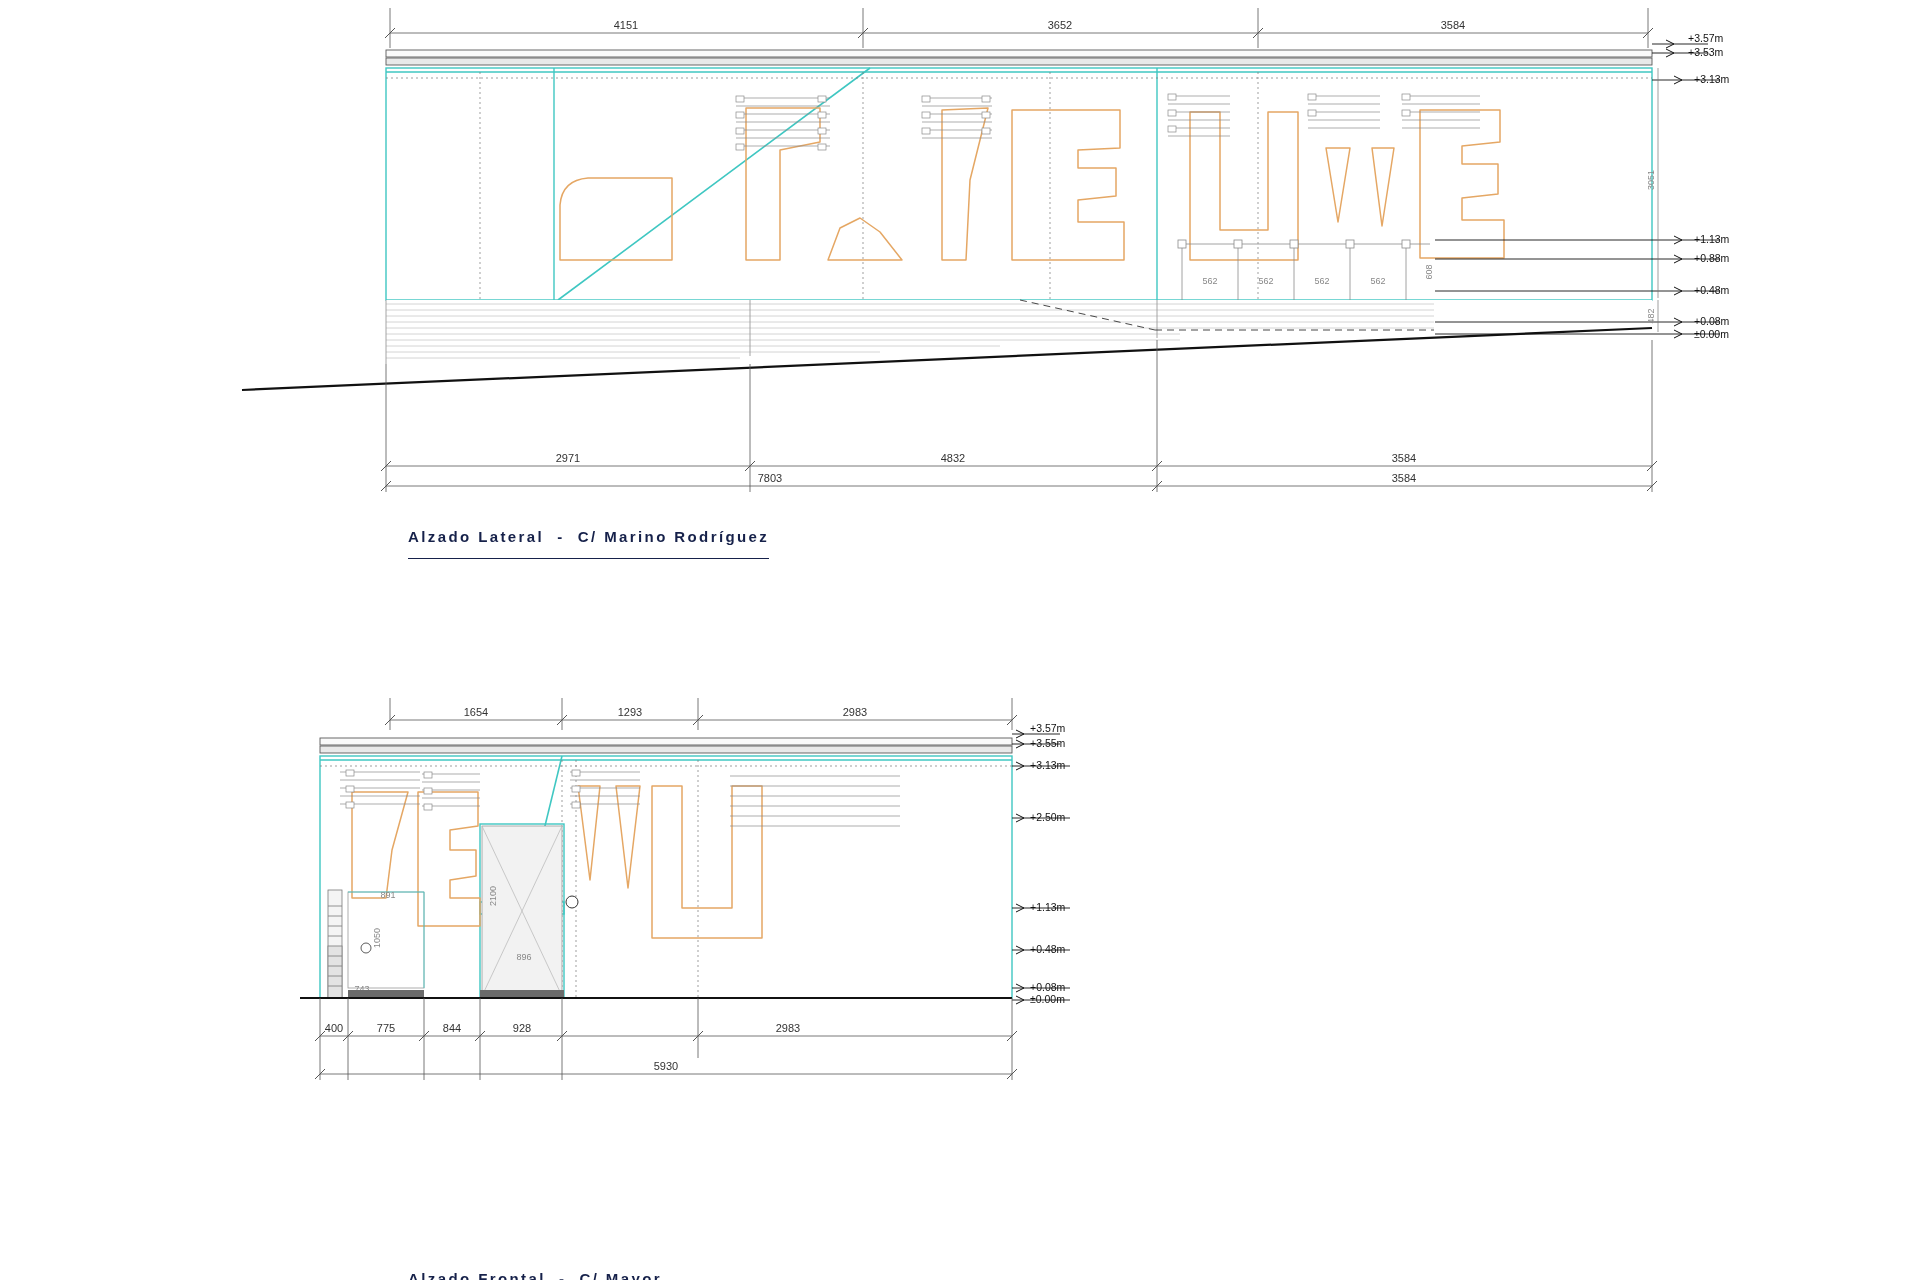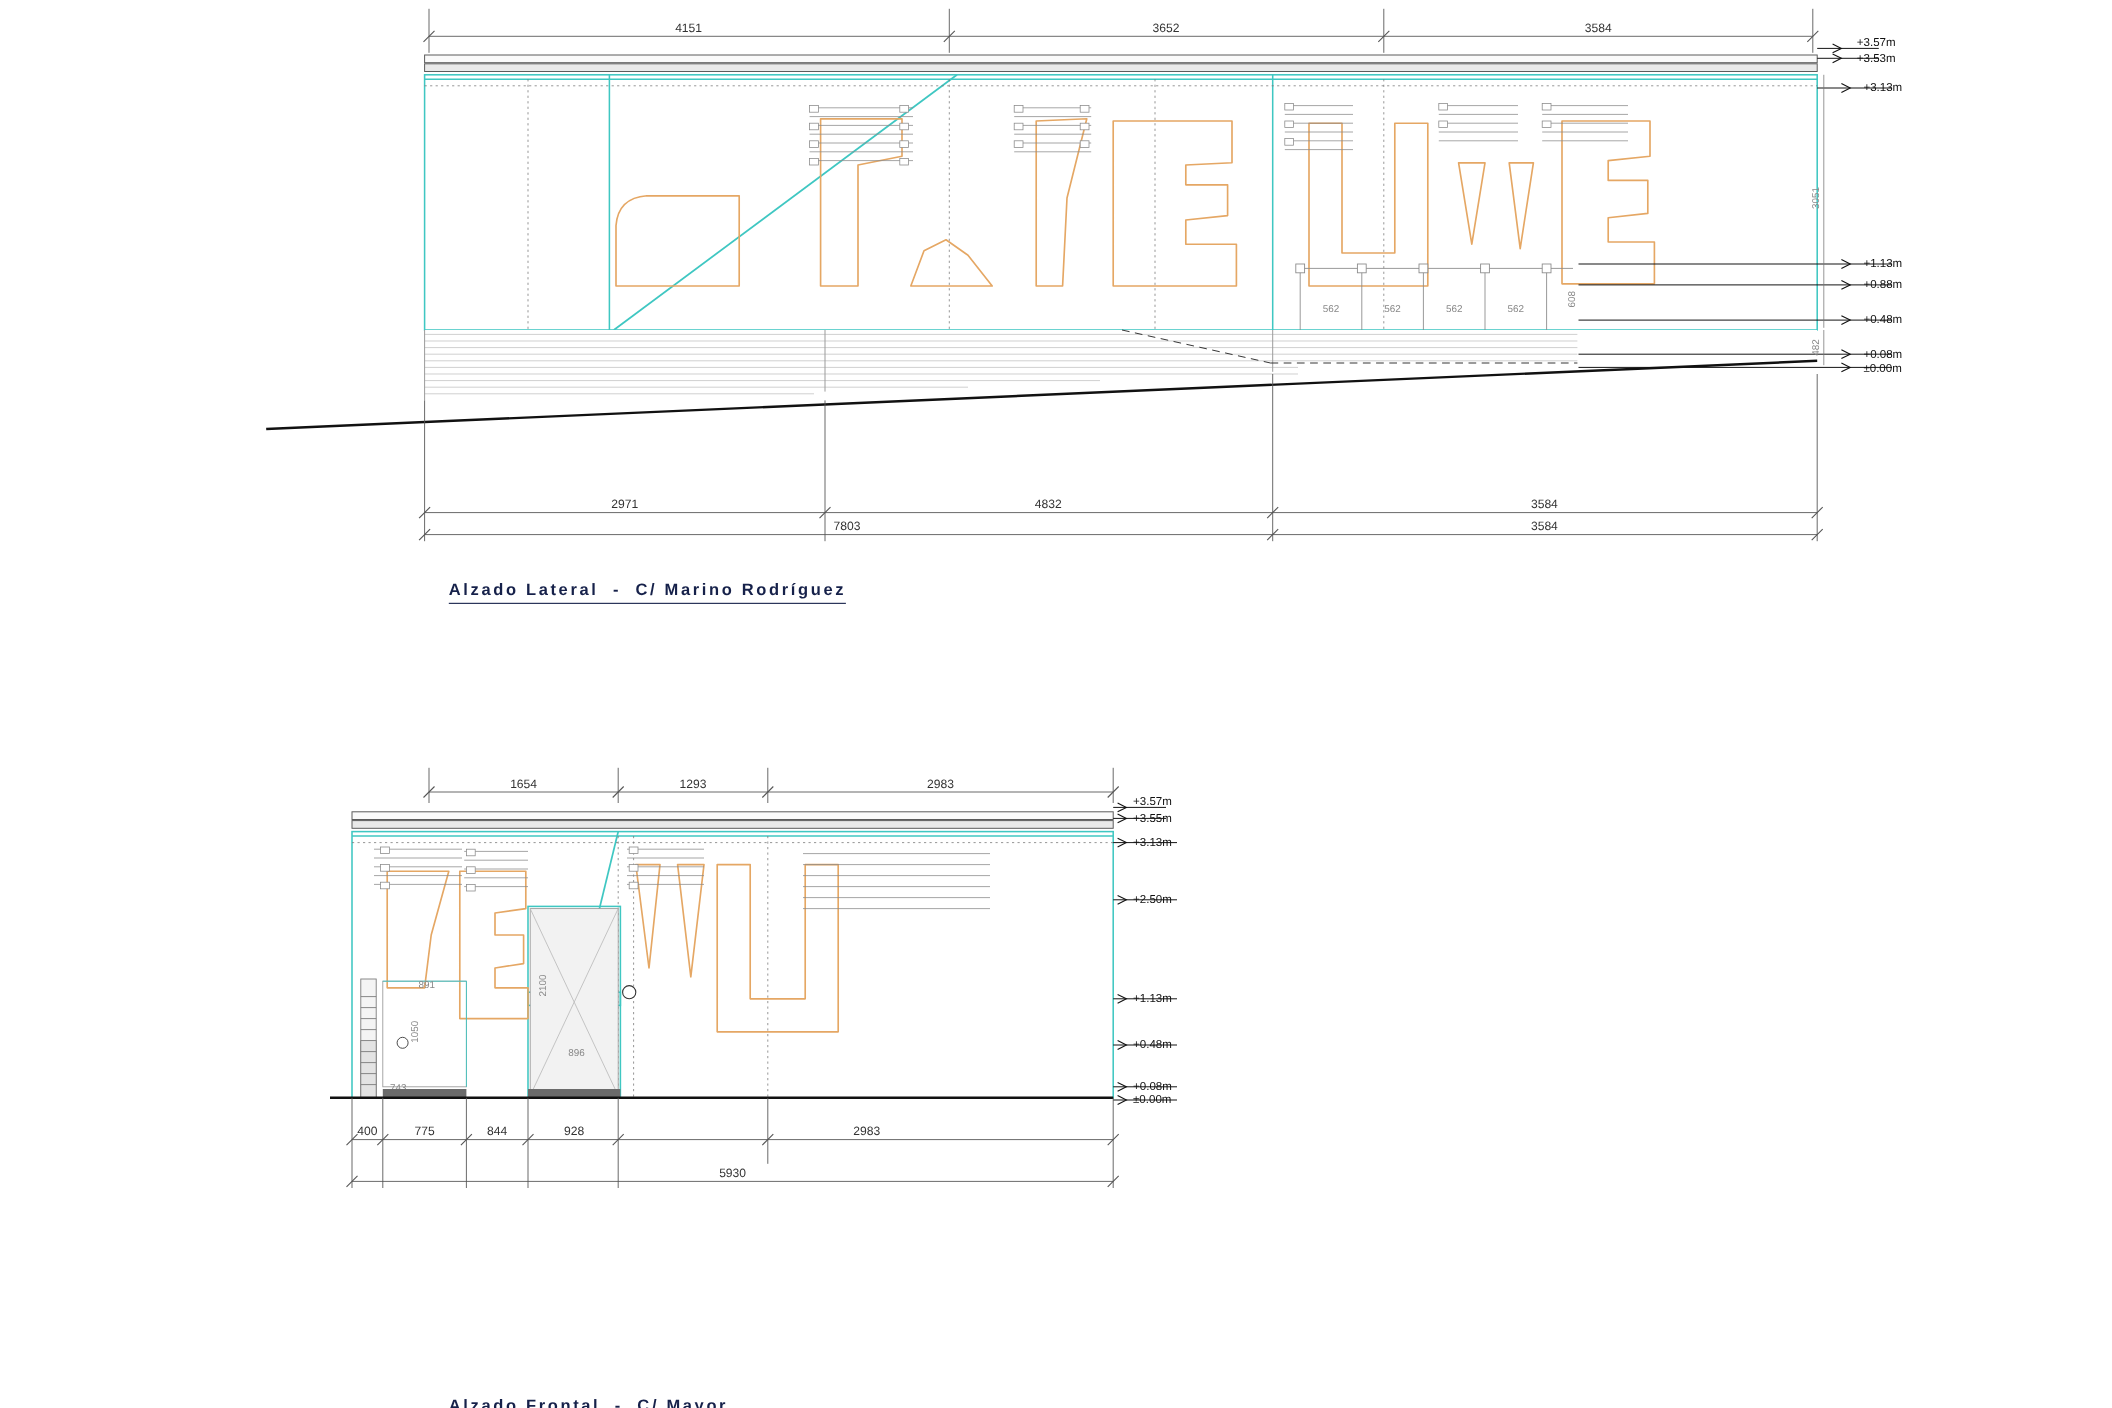--- a/index.html
+++ b/index.html
@@ -9,21 +9,21 @@
     position:relative;overflow:hidden;
   }
   .sheet{position:absolute;inset:0;}
   svg{display:block;}
   .dimtxt{font-family:"Liberation Sans",sans-serif;font-size:11px;fill:#333;}
   .dimtxt-sm{font-family:"Liberation Sans",sans-serif;font-size:9px;fill:#888;}
   .lvltxt{font-family:"Liberation Sans",sans-serif;font-size:10.5px;fill:#111;}
   .title{
     font-family:"Liberation Sans",sans-serif;
     font-size:15px;letter-spacing:2.4px;color:#16214a;font-weight:bold;
-    border-bottom:1.6px solid #16214a;display:inline-block;padding-bottom:3px;
+    border-bottom:1.6px solid #16214a;display:inline-block;padding-bottom:13px;
     white-space:pre;
   }
   .title-wrap{position:absolute;}
   .cap1{left:408px;top:528px;}
   .cap2{left:408px;top:1270px;}
 </style>
 </head>
 <body>
 
 <div class="sheet">

